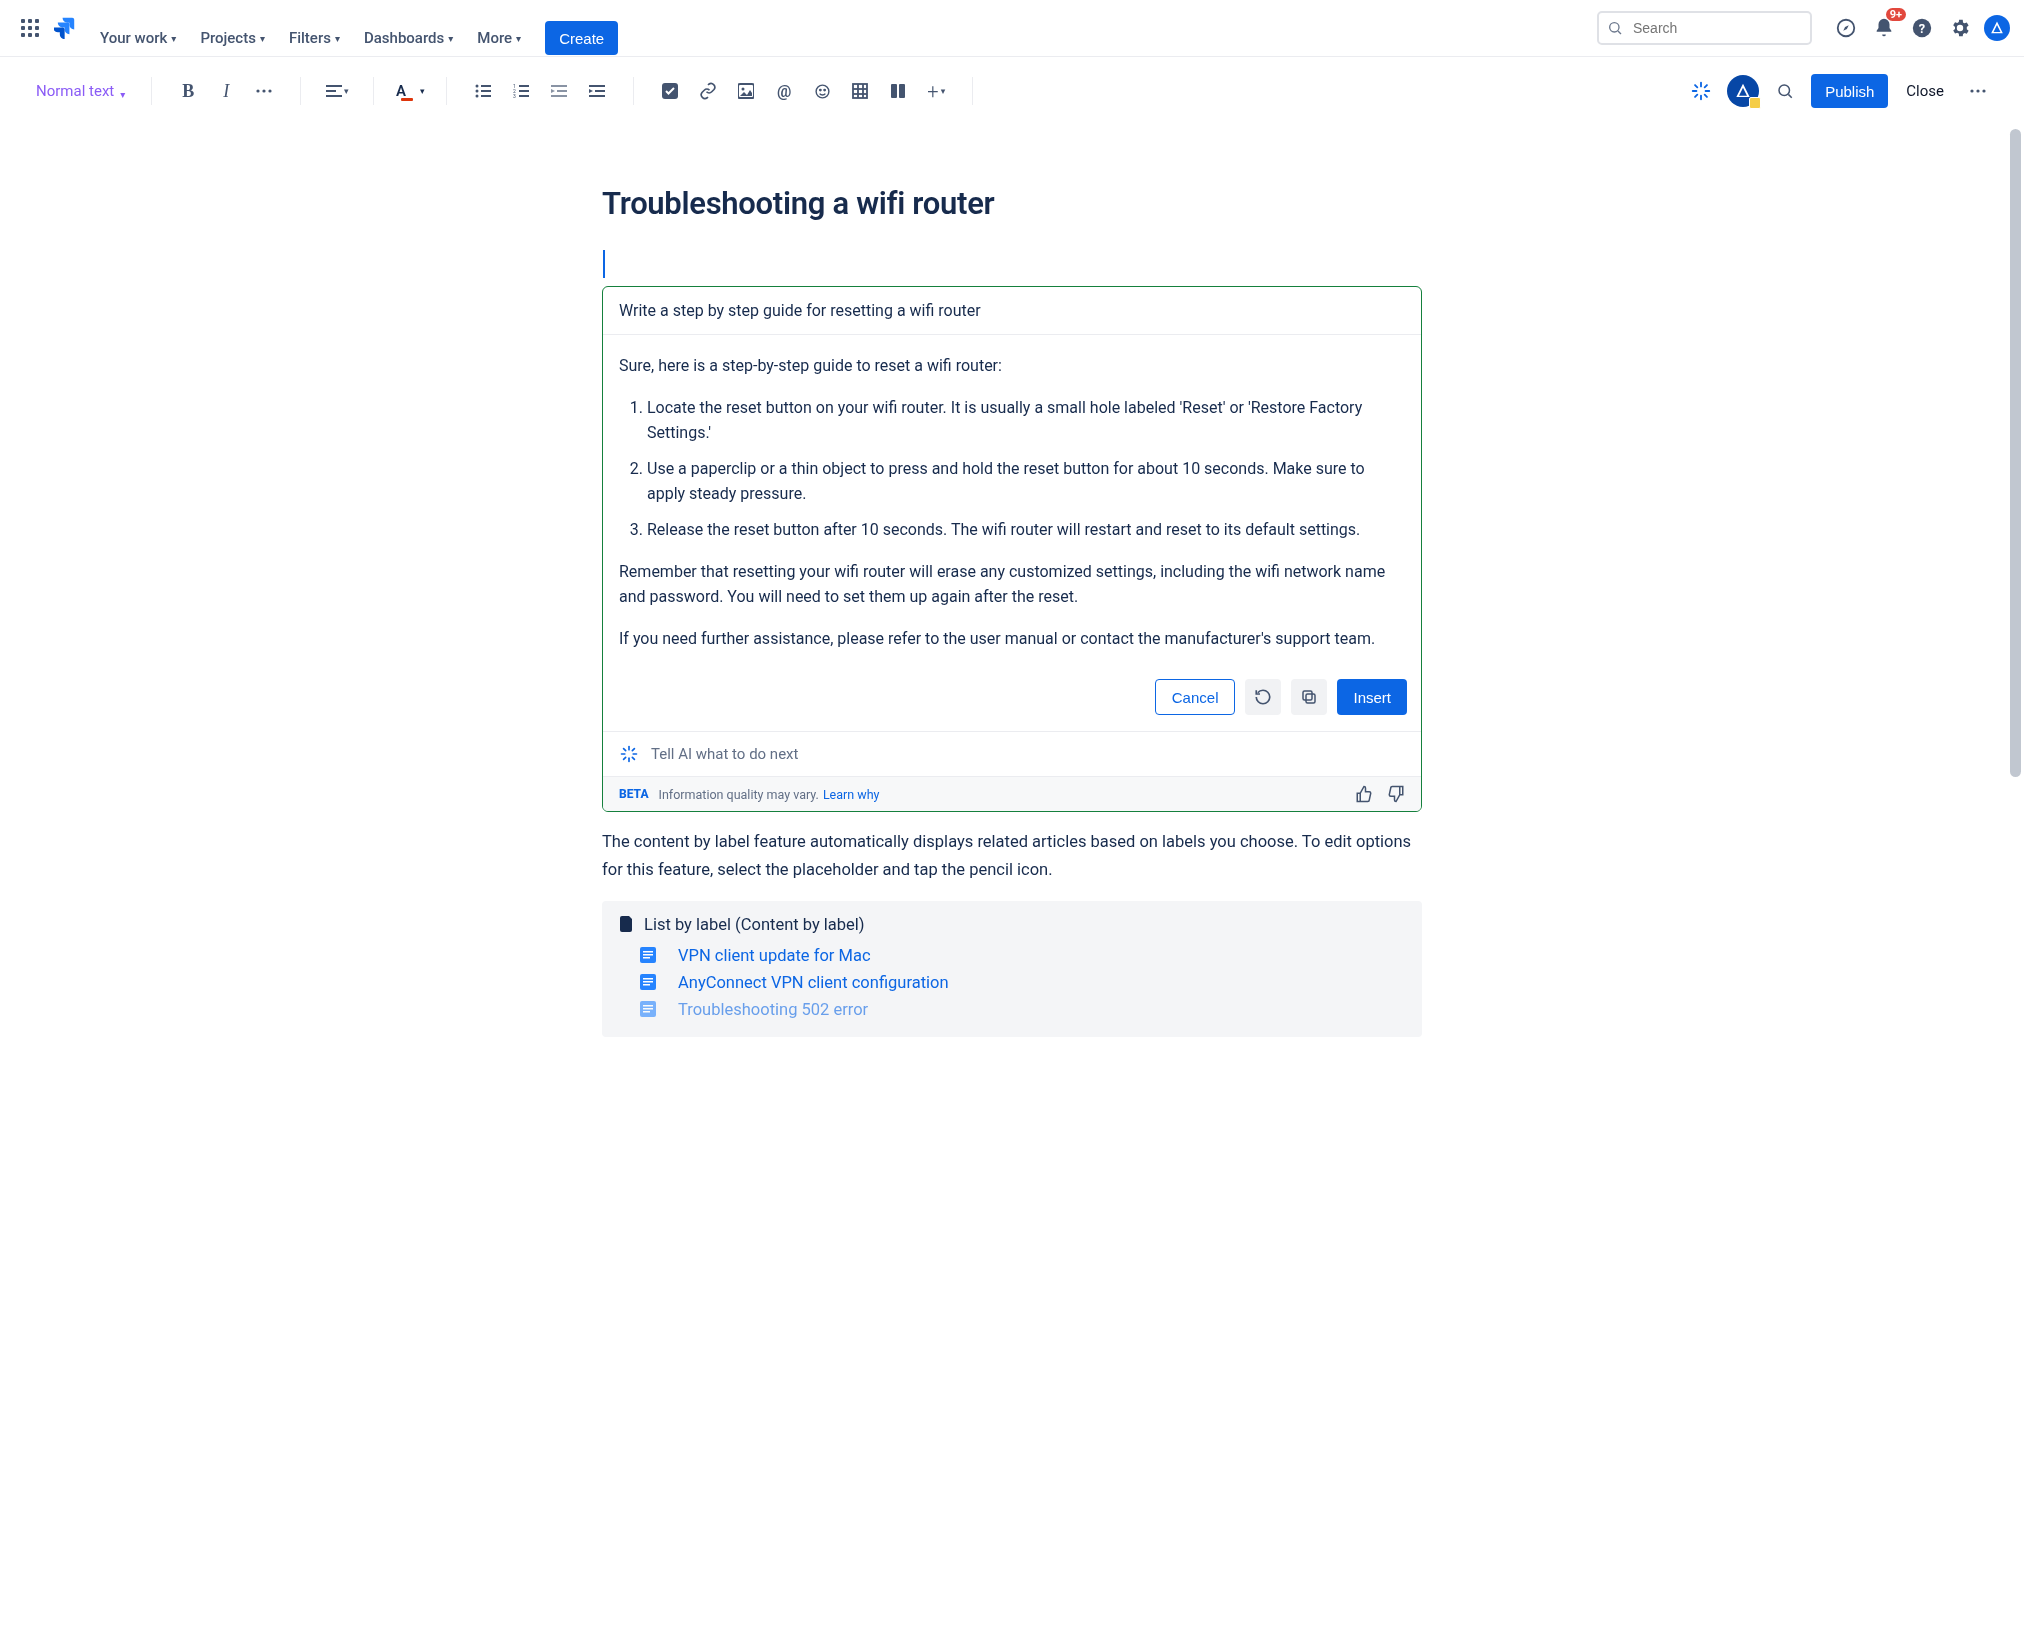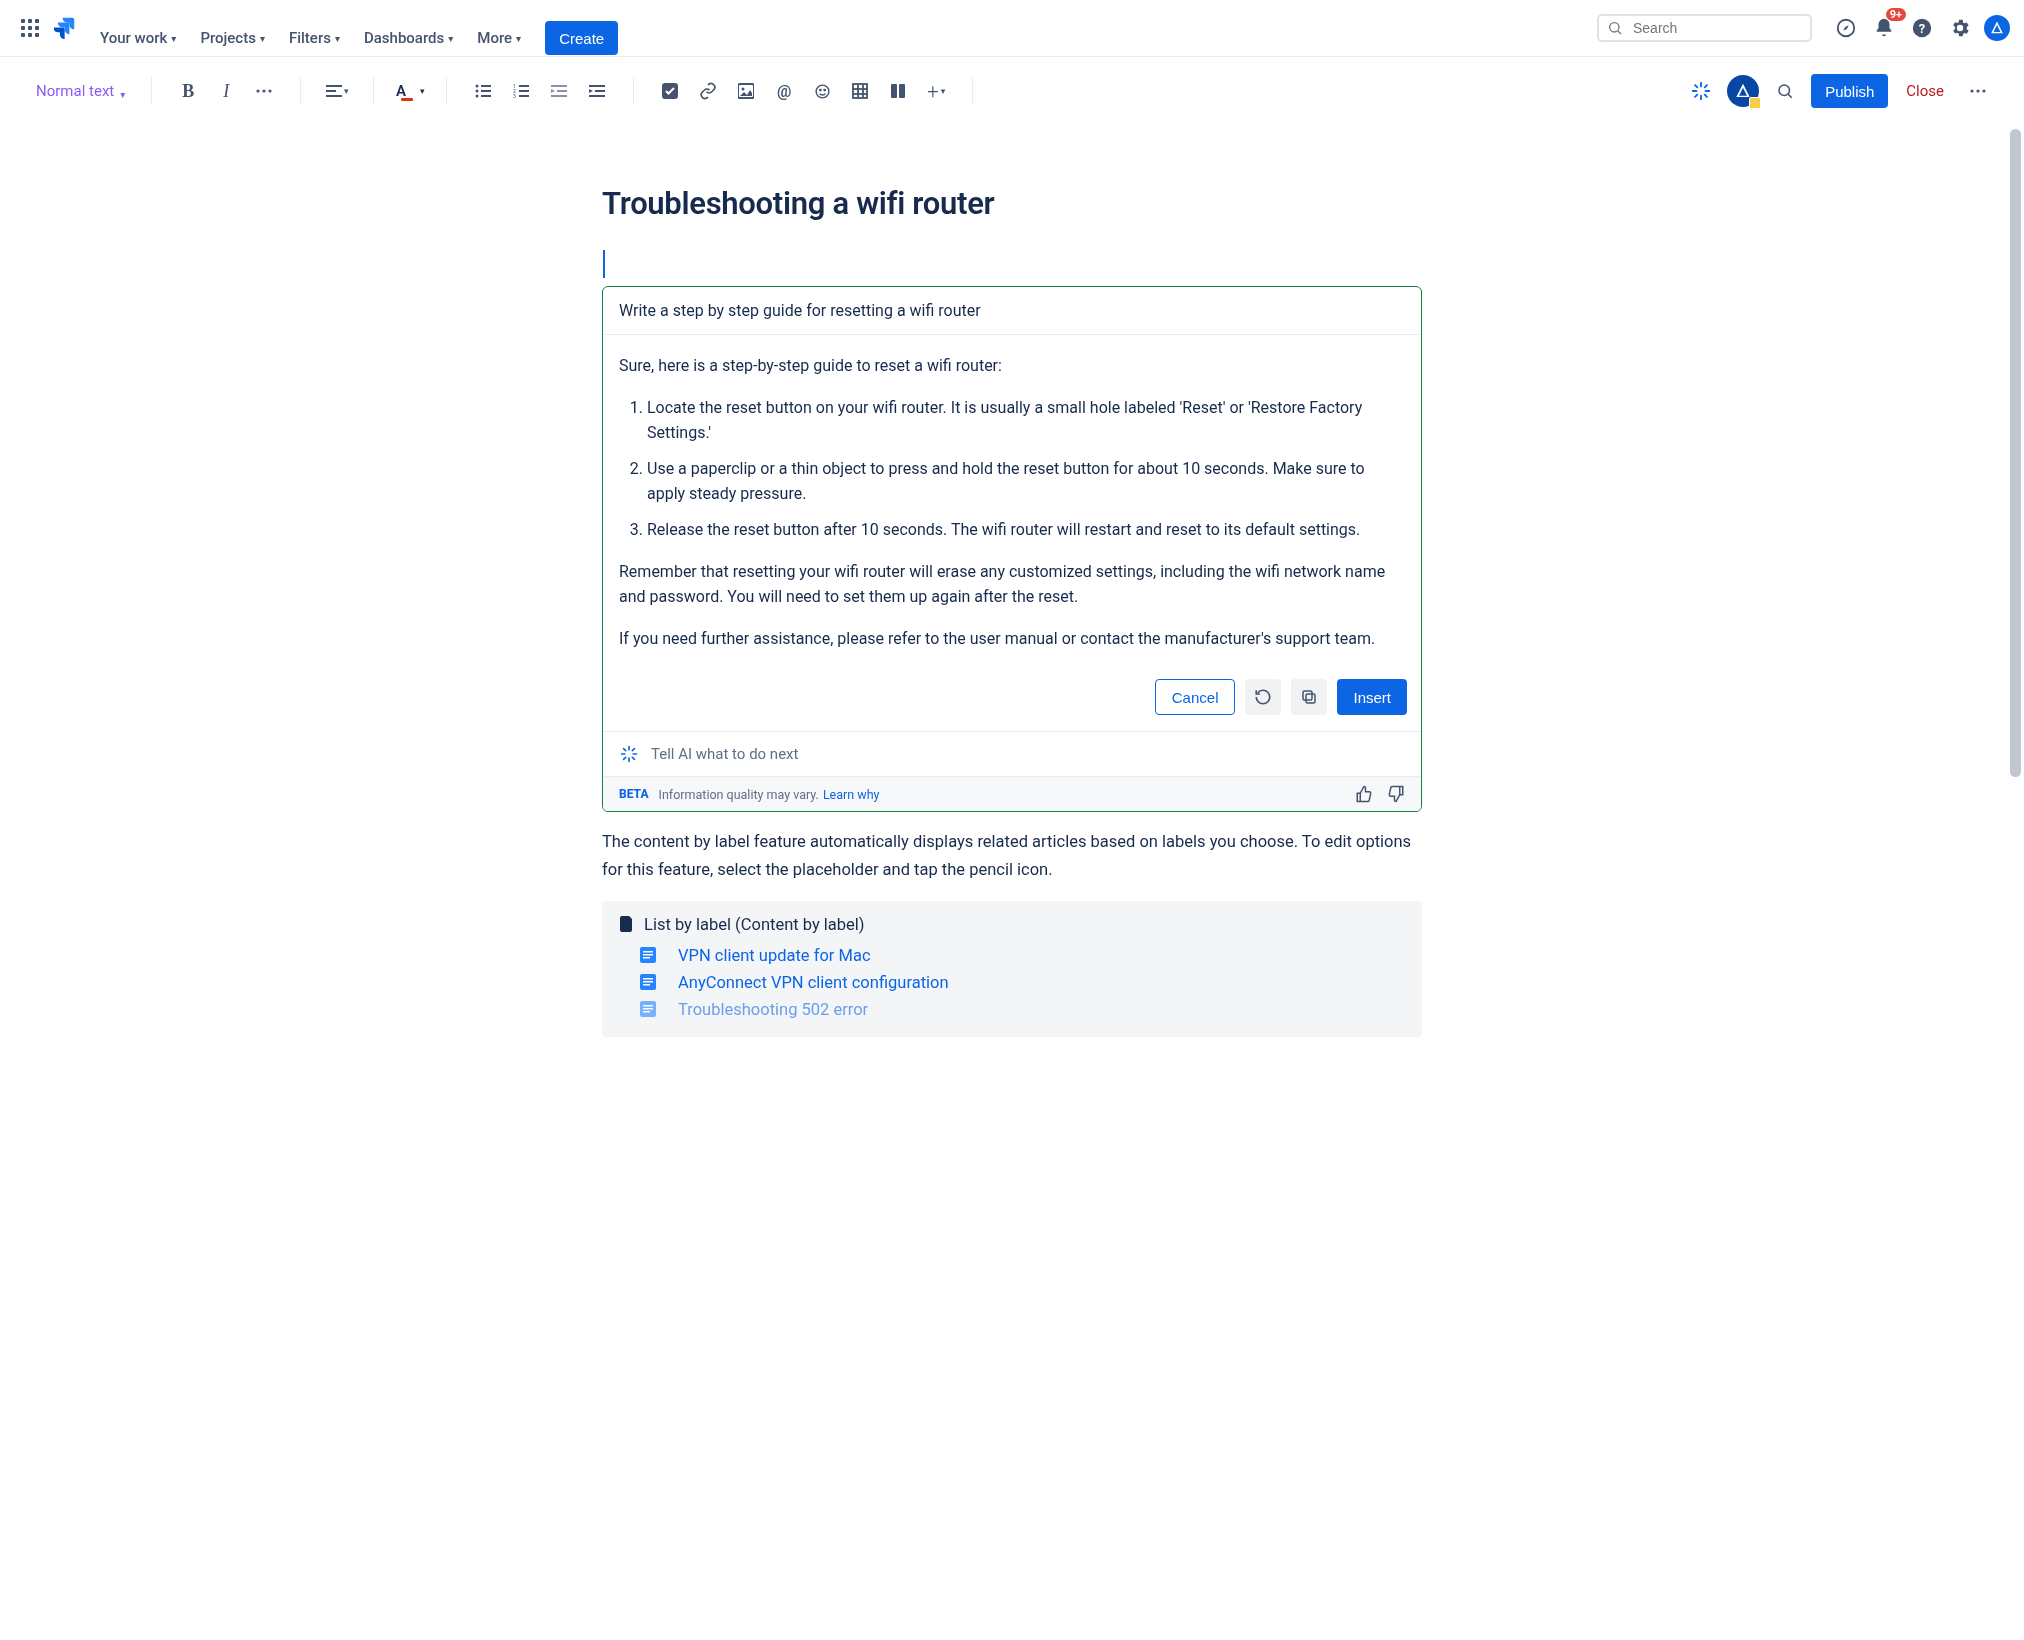--- a/index.html
+++ b/index.html
@@ -43,21 +43,21 @@
     border-radius:4px;
     font-size:15px;
     font-weight:500;
     margin-left:10px;
     cursor:pointer;
   }
   .topnav .spacer { flex:1; }
   .search-box {
     position:relative;
     width:215px;
-    height:28px;
+    height:34px;
   }
   .search-box input {
     width:100%; height:100%;
     border:2px solid #DFE1E6;
     border-radius:5px;
     padding:0 10px 0 34px;
     font-size:14px;
     color:#6B778C;
     outline:none;
   }
@@ -116,21 +116,21 @@
   .presence .mini-badge {
     position:absolute; bottom:-2px; right:-2px;
     width:12px; height:12px; background:#F5CD47; border-radius:2px;
     border:1px solid #fff;
   }
   .btn-publish {
     background:#0C66E4; color:#fff; border:none;
     height:34px; padding:0 14px; border-radius:4px;
     font-size:15px; font-weight:500; cursor:pointer;
   }
-  .btn-close { font-size:15px; color:#b91c1c; padding:6px 8px; cursor:pointer; }
+  .btn-close { font-size:15px; color:#0f172a; padding:6px 8px; cursor:pointer; }
   
   .canvas-scroll {
     position:relative;
     height:calc(100vh - 125px);
     overflow:hidden;
   }
   .scrollbar-fake {
     position:absolute; right:3px; top:4px;
     width:11px; height:648px;
     background:#C1C7D0; border-radius:6px;

